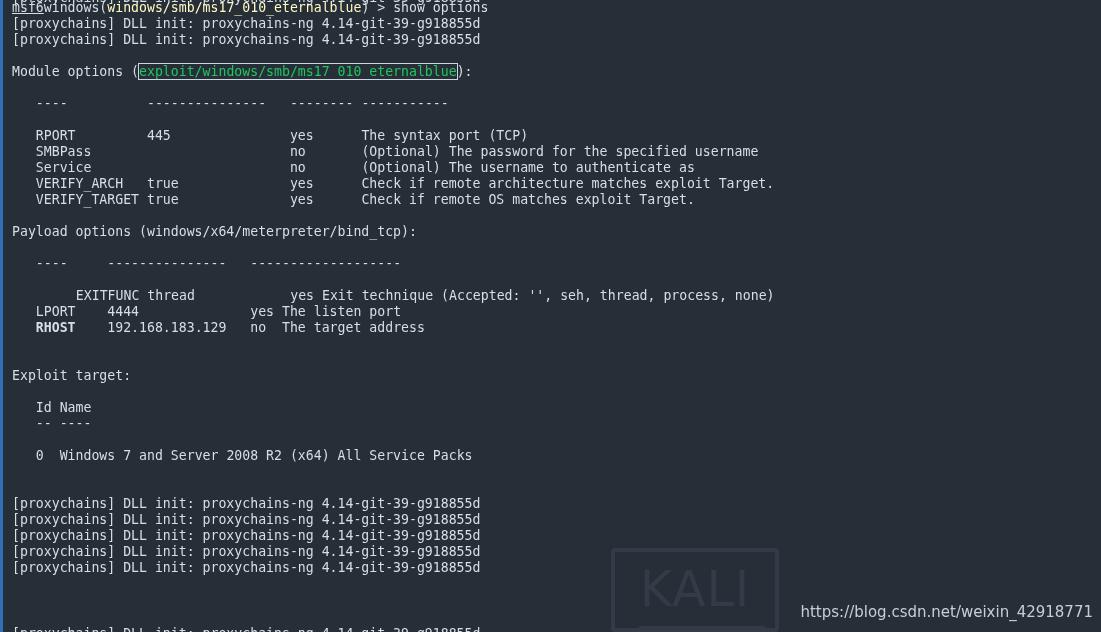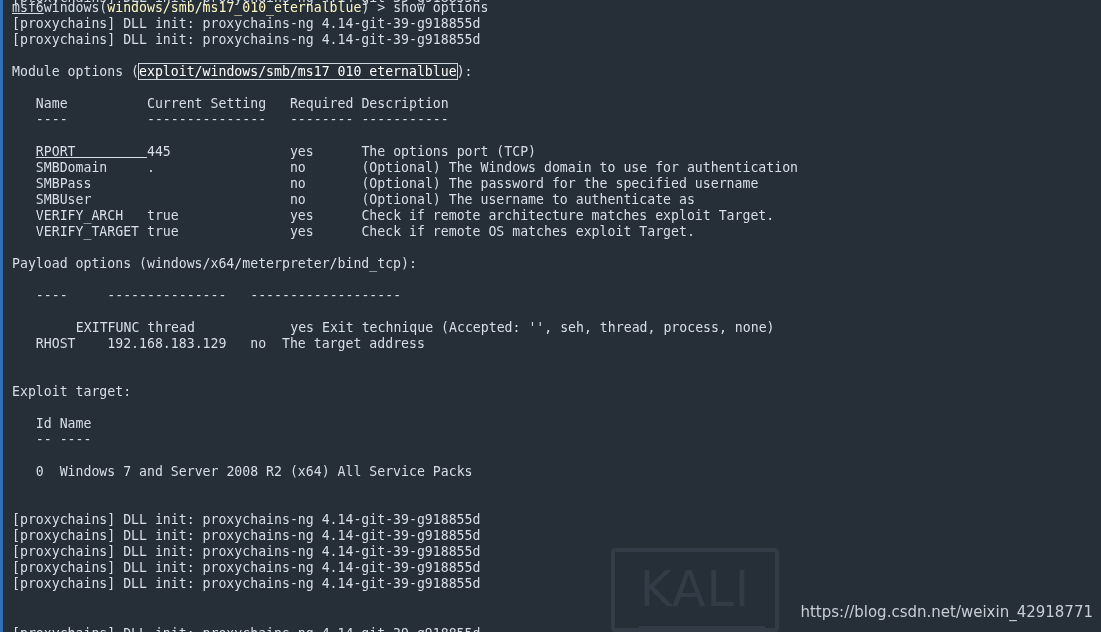--- a/index.html
+++ b/index.html
@@ -52,21 +52,21 @@
     white-space: pre;
     color: #d8dee6;
     height: 16px;
     line-height: 16px;
   }
   .red { color: #fef9c3; }
   .uline { text-decoration: underline; }
   .sel {
     background: transparent;
     outline: 1px solid #cdd5de;
-    color: #ffffff;
+    color: #22c55e;
   }
   .hr {
     color: #d8dee6;
   }
   
   .kali-logo {
     position: absolute;
     left: 608px;
     top: 548px;
     width: 160px;
@@ -128,42 +128,41 @@
 
     <div class="line">[proxychains] DLL init: proxychains-ng 4.14-git-39-g918855d</div>
     <div class="line">[proxychains] DLL init: proxychains-ng 4.14-git-39-g918855d</div>
 
     <div class="line blank"> </div>
 
     <div class="line"><span>Module options (</span><span class="sel"><span>exploit/windows/smb/ms17_010_eternalblue</span></span><span>):</span></div>
 
     <div class="line blank"> </div>
 
-    <div class="line">   <span style="white-space: pre;">Name          </span><span style="white-space: pre;">Current Setting   </span><span style="white-space: pre;">Required </span><span style="white-space: pre;">Description</span></div>
     <div class="line hr">   <span style="white-space: pre;">----          </span><span style="white-space: pre;">---------------   </span><span style="white-space: pre;">-------- </span><span style="white-space: pre;">-----------</span></div>
     <div class="line blank"> </div>
 
-    <div class="line">   <span style="white-space: pre; text-decoration: underline;">RPORT         </span><span style="white-space: pre;">445               </span><span style="white-space: pre;">yes      </span><span style="white-space: pre;">The options port (TCP)</span></div>
-    <div class="line">   <span style="white-space: pre;">SMBDomain     </span><span style="white-space: pre;">.                 </span><span style="white-space: pre;">no       </span><span style="white-space: pre;">(Optional) The Windows domain to use for authentication</span></div>
+    <div class="line">   <span style="white-space: pre;">RPORT         </span><span style="white-space: pre;">445               </span><span style="white-space: pre;">yes      </span><span style="white-space: pre;">The syntax port (TCP)</span></div>
     <div class="line">   <span style="white-space: pre;">SMBPass       </span><span style="white-space: pre;">                  </span><span style="white-space: pre;">no       </span><span style="white-space: pre;">(Optional) The password for the specified username</span></div>
-    <div class="line">   <span style="white-space: pre;">SMBUser       </span><span style="white-space: pre;">                  </span><span style="white-space: pre;">no       </span><span style="white-space: pre;">(Optional) The username to authenticate as</span></div>
+    <div class="line">   <span style="white-space: pre;">Service       </span><span style="white-space: pre;">                  </span><span style="white-space: pre;">no       </span><span style="white-space: pre;">(Optional) The username to authenticate as</span></div>
     <div class="line">   <span style="white-space: pre;">VERIFY_ARCH   </span><span style="white-space: pre;">true              </span><span style="white-space: pre;">yes      </span><span style="white-space: pre;">Check if remote architecture matches exploit Target.</span></div>
     <div class="line">   <span style="white-space: pre;">VERIFY_TARGET </span><span style="white-space: pre;">true              </span><span style="white-space: pre;">yes      </span><span style="white-space: pre;">Check if remote OS matches exploit Target.</span></div>
 
     <div class="line blank"> </div>
 
     <div class="line">Payload options (windows/x64/meterpreter/bind_tcp):</div>
 
     <div class="line blank"> </div>
 
     <div class="line hr">   <span style="white-space: pre;">----     </span><span style="white-space: pre;">---------------   </span><span style="white-space: pre;">--------</span><span style="white-space: pre;">-----------</span></div>
     <div class="line blank"> </div>
 
     <div class="line">   <span style="white-space: pre; margin-left: 40px;">EXITFUNC </span><span style="white-space: pre;">thread            </span><span style="white-space: pre;">yes </span><span style="white-space: pre;">Exit technique (Accepted: '', seh, thread, process, none)</span></div>
-    <div class="line">   <span style="white-space: pre;">RHOST    </span><span style="white-space: pre;">192.168.183.129   </span><span style="white-space: pre;">no  </span><span style="white-space: pre;">The target address</span></div>
+    <div class="line">   <span style="white-space: pre;">LPORT    </span><span style="white-space: pre;">4444              </span><span style="white-space: pre;">yes </span><span style="white-space: pre;">The listen port</span></div>
+    <div class="line">   <span style="white-space: pre; font-weight: bold;">RHOST    </span><span style="white-space: pre;">192.168.183.129   </span><span style="white-space: pre;">no  </span><span style="white-space: pre;">The target address</span></div>
 
     <div class="line blank"> </div>
     <div class="line blank"> </div>
 
     <div class="line">Exploit target:</div>
     <div class="line blank"> </div>
     <div class="line">   <span style="white-space: pre;">Id </span><span style="white-space: pre;">Name</span></div>
     <div class="line hr">   <span style="white-space: pre;">-- </span><span style="white-space: pre;">----</span></div>
     <div class="line blank"> </div>
     <div class="line">   <span style="white-space: pre;">0  </span><span style="white-space: pre;">Windows 7 and Server 2008 R2 (x64) All Service Packs</span></div>

